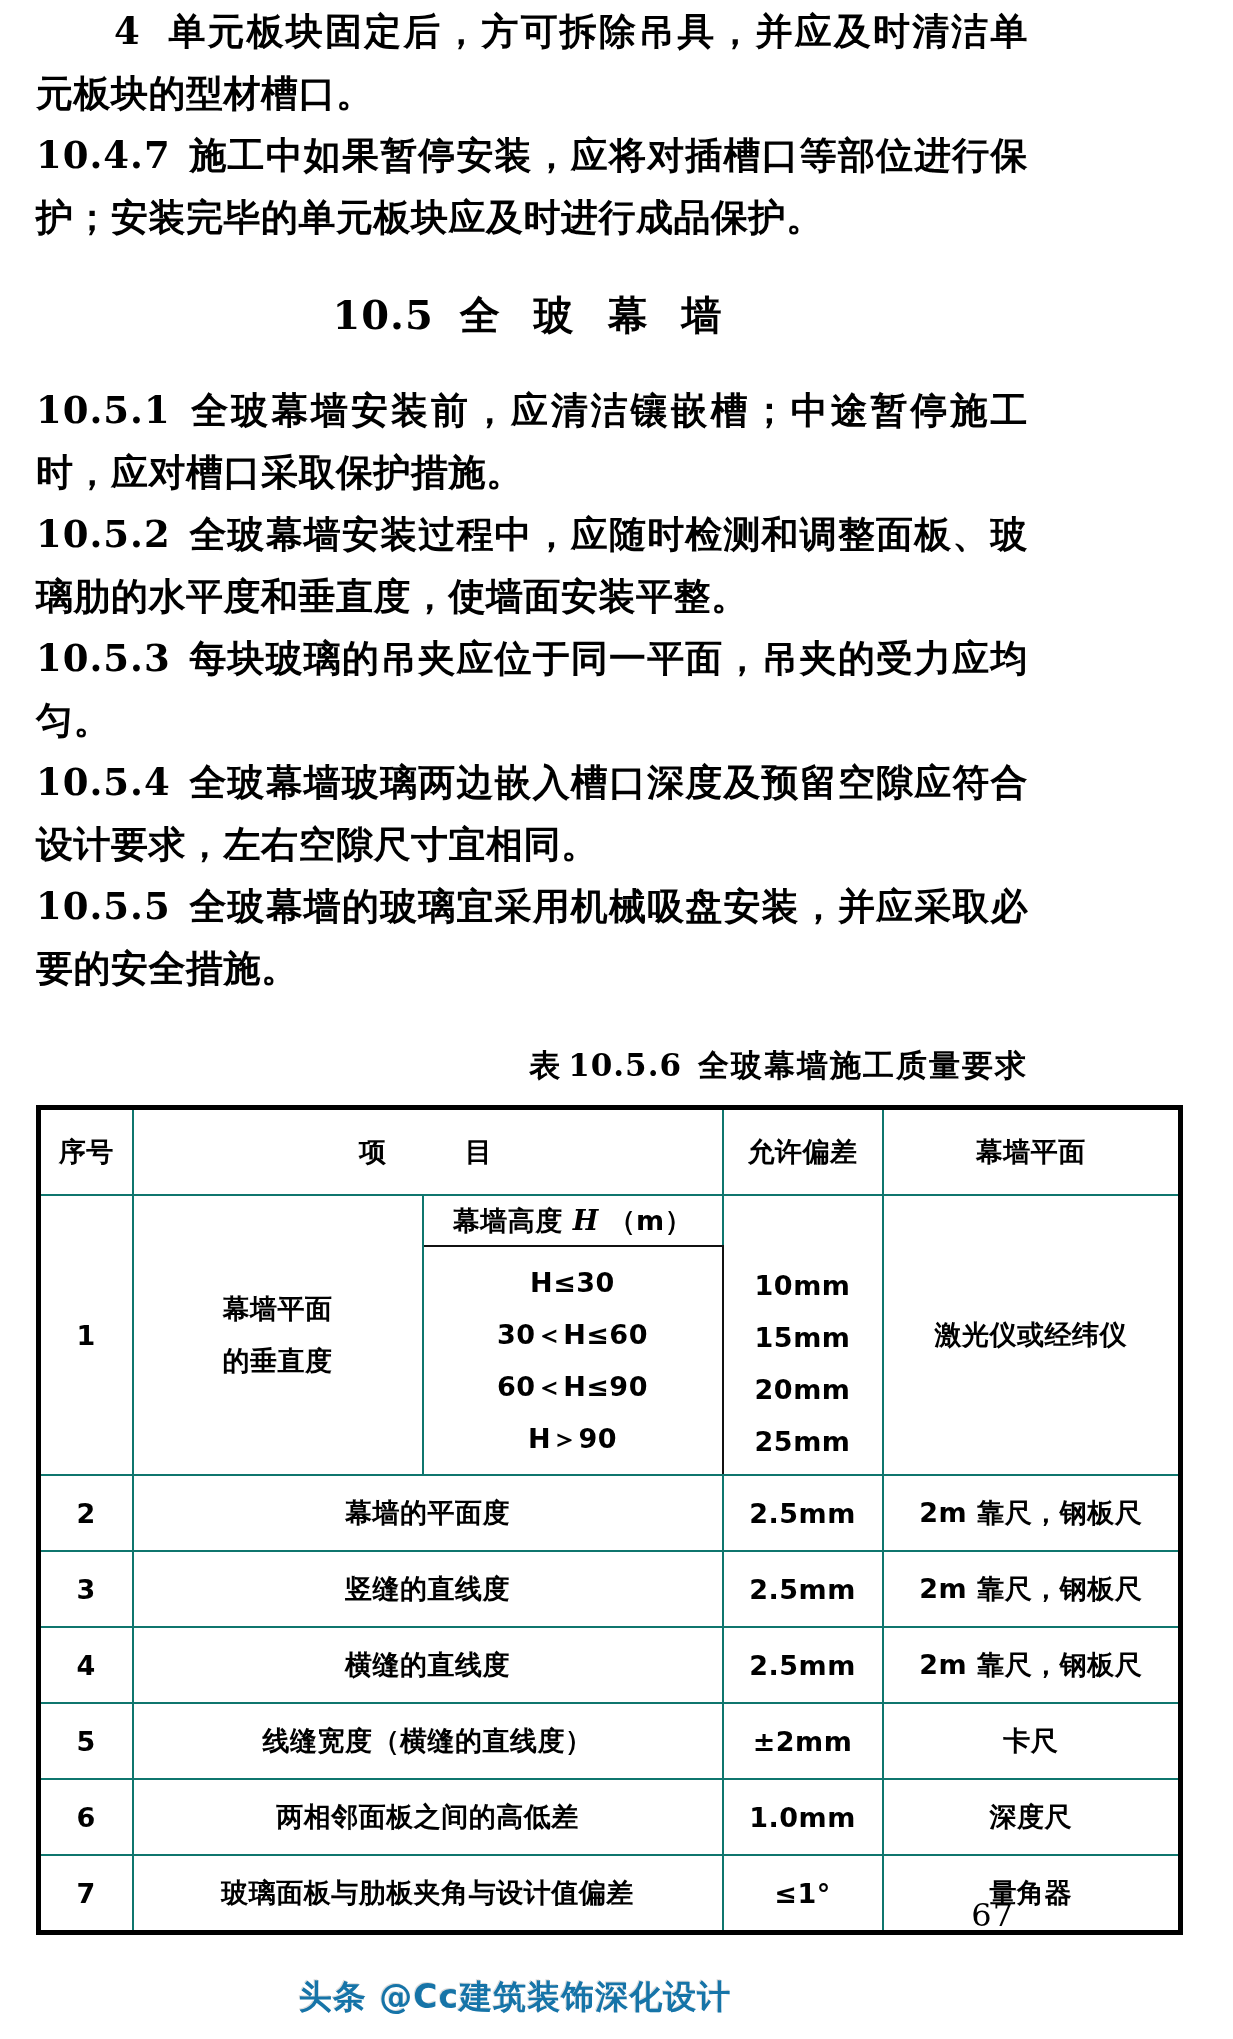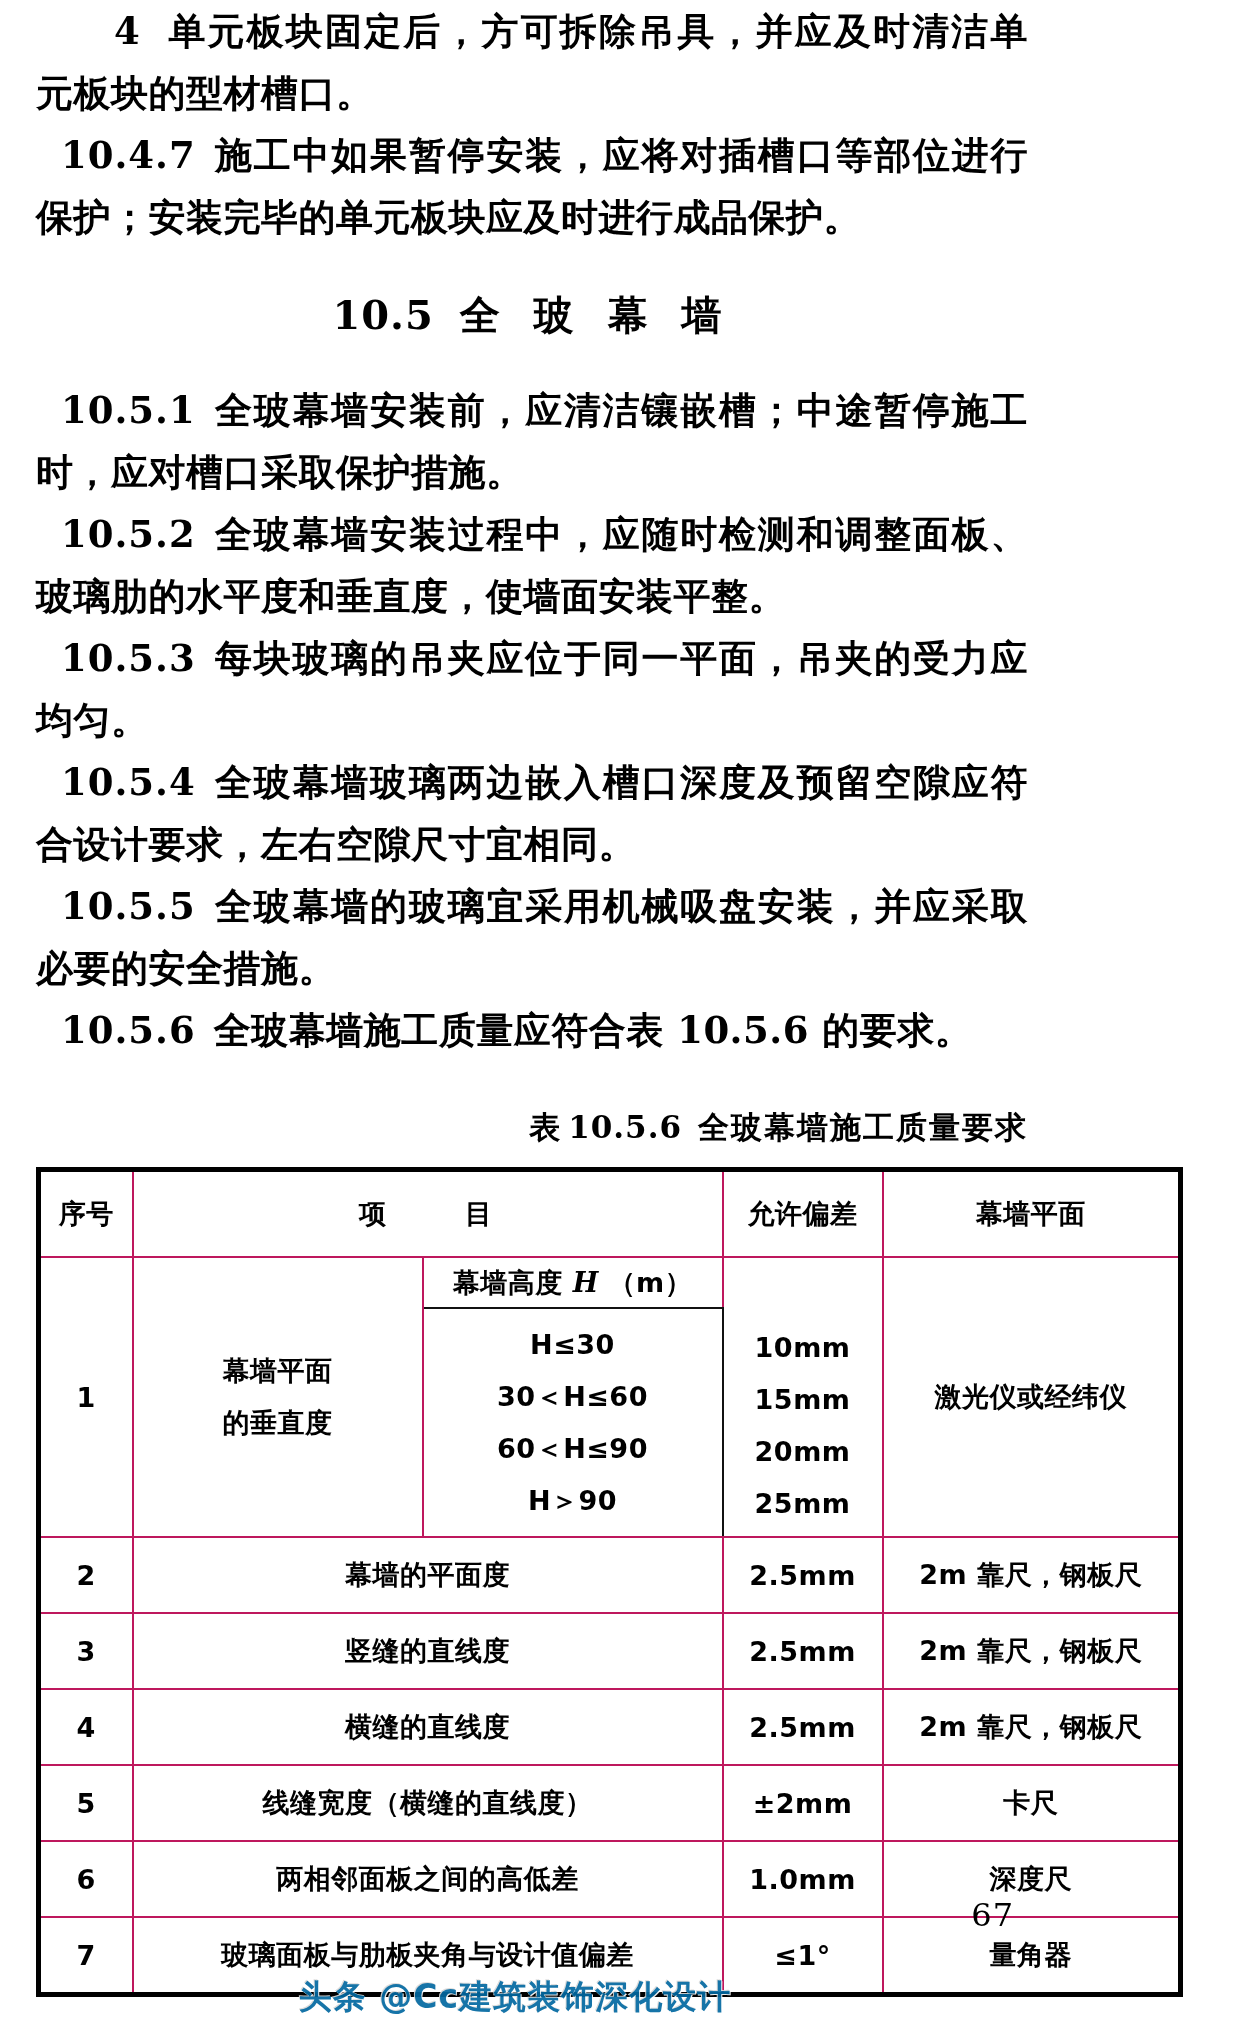--- a/index.html
+++ b/index.html
@@ -32,21 +32,20 @@
     margin: 0;
     text-align: justify;
     font-family: "DejaVu Serif", "Liberation Serif", serif;
     font-weight: 700;
   }
   .para .num {
     font-weight: 800;
     letter-spacing: 1px;
     margin-right: 18px;
     font-family: "DejaVu Serif", "Liberation Serif", serif;
-    margin-left: 25px;
   }
   .para .num.indent {
     margin-left: 78px;
     margin-right: 26px;
   }
 
   
   .section-head {
     text-align: center;
     font-size: 40px;
@@ -73,21 +72,21 @@
 
   
   table.qtable {
     border-collapse: collapse;
     width: 1142px;
     margin: 0 auto;
     table-layout: fixed;
     font-family: "DejaVu Sans", "Liberation Sans", sans-serif;
   }
   table.qtable td {
-    border: 2px solid #be185d;
+    border: 2px solid #0f766e;
     text-align: center;
     vertical-align: middle;
     font-size: 27px;
     padding: 6px 4px;
     letter-spacing: 0.5px;
     font-weight: 600;
   }
   table.qtable {
     border: 5px solid #000;
   }
@@ -167,23 +166,20 @@
     <span class="num">10.5.2</span><span>全玻幕墙安装过程中，应随时检测和调整面板、玻璃肋的水平度和垂直度，使墙面安装平整。</span>
   </p>
   <p class="para">
     <span class="num">10.5.3</span><span>每块玻璃的吊夹应位于同一平面，吊夹的受力应均匀。</span>
   </p>
   <p class="para">
     <span class="num">10.5.4</span><span>全玻幕墙玻璃两边嵌入槽口深度及预留空隙应符合设计要求，左右空隙尺寸宜相同。</span>
   </p>
   <p class="para">
     <span class="num">10.5.5</span><span>全玻幕墙的玻璃宜采用机械吸盘安装，并应采取必要的安全措施。</span>
-  </p>
-  <p class="para">
-    <span class="num">10.5.6</span><span>全玻幕墙施工质量应符合表 10.5.6 的要求。</span>
   </p>
 
   <div class="table-caption">
     <span>表</span><span class="tc-num">10.5.6</span><span>全玻幕墙施工质量要求</span>
   </div>
 
   <table class="qtable">
     <colgroup>
       <col class="c-no">
         <col class="c-itemA">

